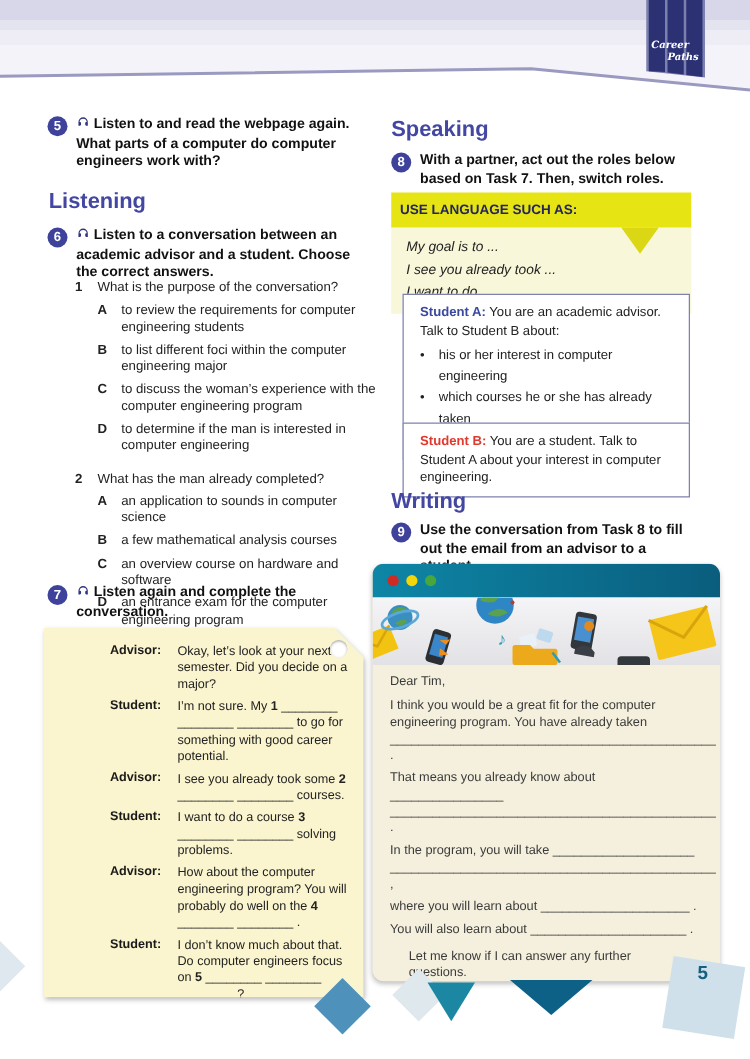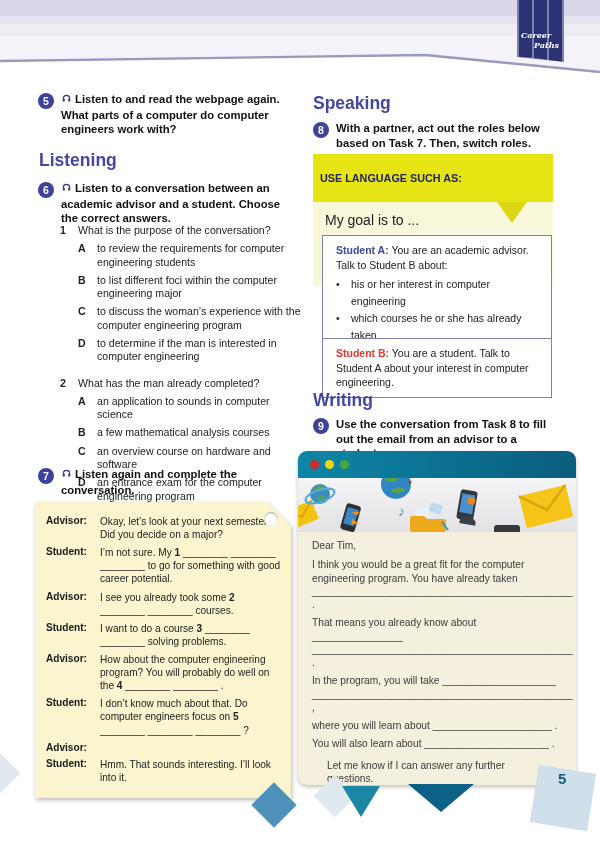--- a/index.html
+++ b/index.html
@@ -27,30 +27,30 @@
   .oletter{font-weight:bold;font-size:10.6px;flex:0 0 11px;}
   .otext{font-size:10.6px;line-height:1.28;color:#222;}
   
   .note-wrap{position:absolute;left:35px;top:502px;filter:drop-shadow(1.5px 2.5px 2px rgba(0,0,0,.28));}
   .note{width:256px;height:296px;background:#fbf5cf;
         clip-path:polygon(0 0,calc(100% - 24px) 0,100% 24px,100% 100%,0 100%);
         padding:13px 9px 8px 11px;box-sizing:border-box;position:relative;}
   .hole{position:absolute;right:13px;top:10px;width:14px;height:14px;border-radius:50%;
         background:#fff;box-shadow:0 1px 2px rgba(0,0,0,.35) inset;}
   .convo-row{display:flex;gap:6px;margin-bottom:5px;}
-  .spk{flex:0 0 48px;font-weight:bold;font-size:10.1px;color:#1a1a1a;}
+  .spk{flex:0 0 48px;font-weight:bold;font-size:10.1px;color:#1a1a1a;margin-left:42px;}
   .ctext{font-size:10.1px;line-height:1.3;color:#222;flex:1;}
   
   .lang-box{position:absolute;left:313px;top:154px;width:240px;}
   .lang-title{background:#e7e414;color:#23255d;font-weight:bold;font-size:10.8px;
-              padding:18px 7px;position:relative;z-index:2;}
+              padding:8px 7px;position:relative;z-index:2;}
   .lang-body{background:#f8f7da;padding:7px 12px 8px;position:relative;}
   .lang-tri{position:absolute;right:26px;top:100%;margin-top:0;width:0;height:0;z-index:1;
             border-left:15px solid transparent;border-right:15px solid transparent;border-top:21px solid #dcd714;}
-  .phrase{font-size:14px;color:#222;line-height:1.65;}
+  .phrase{font-style:italic;font-size:11px;color:#222;line-height:1.65;}
   
   .role-box{position:absolute;left:322px;width:230px;border:1.2px solid #7c81ad;background:#fff;
             padding:7px 13px;font-size:10.5px;line-height:1.4;box-sizing:border-box;}
   .role-a-label{font-weight:bold;color:#3b4a9e;}
   .role-b-label{font-weight:bold;color:#e03a2f;}
   .bullets{margin-top:4px;}
   .bullet{display:flex;gap:9px;line-height:1.6;}
   .bdot{flex:0 0 6px;}
   
   .email{position:absolute;left:298px;top:451px;width:278px;height:334px;border-radius:9px;

